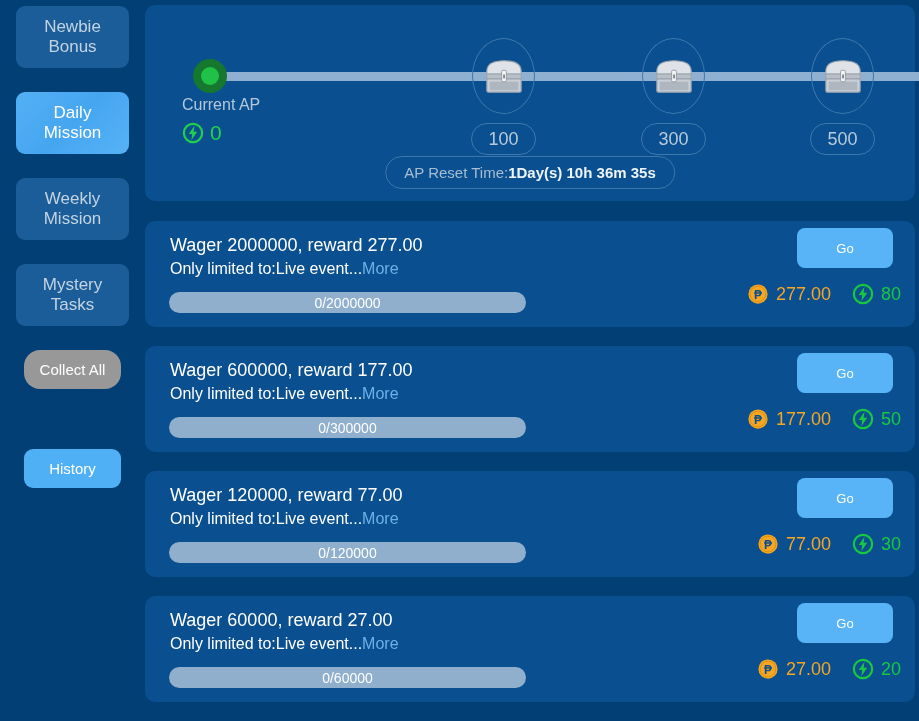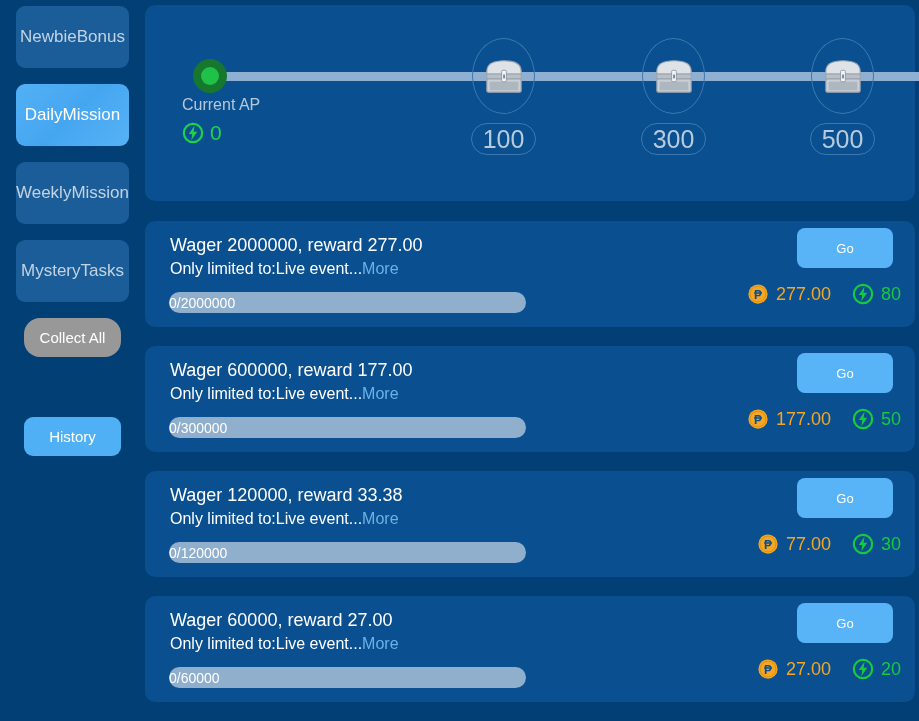--- a/index.html
+++ b/index.html
@@ -23,24 +23,24 @@
     flex: 0 0 145px;
     background: #013f75;
     padding: 6px 0 0 0;
     display: flex;
     flex-direction: column;
     align-items: center;
   }
   .side-btn {
     width: 113px;
     height: 62px;
-    margin-bottom: 16px;
+    margin-bottom: 24px;
     border-radius: 9px;
     display: flex;
-    flex-direction: row;
+    flex-direction: column;
     align-items: center;
     justify-content: center;
     line-height: 1.2;
     font-size: 17px;
     cursor: pointer;
     text-align: center;
     user-select: none;
   }
   .side-btn.inactive {
     background: #1a5d99;
@@ -136,21 +136,21 @@
     color: #20d14a;
     font-size: 21px;
   }
   .ap-pill {
     position: absolute;
     top: 105px;
     width: 65px; height: 32px;
     border: 1px solid #3d79ae;
     border-radius: 16px;
     color: #b8cbdc;
-    font-size: 25px;
+    font-size: 18px;
     display: flex; align-items: center; justify-content: center;
   }
   #ap-reset-pill {
     position: absolute;
     left: 50%;
     transform: translateX(-50%);
     top: 151px;
     height: 33px;
     padding: 0 18px;
     border: 1px solid #3b77ab;
@@ -192,21 +192,21 @@
     color: #ffffff;
     white-space: nowrap;
   }
   .m-more { color: #6cb2e8; cursor: pointer; }
   .m-progress {
     position: absolute;
     left: 24px; top: 71px;
     width: 357px; height: 21px;
     background: #8fafcd;
     border-radius: 11px;
-    display: flex; align-items: center; 
+    display: flex; align-items: center; justify-content: center;
   }
   .m-progress span {
     font-size: 14px;
     color: #ffffff;
   }
   .m-go {
     position: absolute;
     right: 22px; top: 7px;
     width: 96px; height: 40px;
     background: #59b4f7;
@@ -308,20 +308,24 @@
             <rect x="23.2" y="19.5" width="1.7" height="4" fill="#6e7781"></rect>
           </svg>
         </div>
 
         <div class="ap-pill" style="left:313px;">100</div>
         <div class="ap-pill" style="left:483px;">300</div>
         <div class="ap-pill" style="left:652px;">500</div>
 
       </div>
 
+      <div id="ap-reset-pill">
+        <span id="ap-reset-label">AP Reset Time:</span>
+        <span id="ap-reset-value">1Day(s) 10h 36m 35s</span>
+      </div>
     </div>
 
     <div id="mission-list">
 
       <div class="mission-card">
         <div class="m-title">Wager 2000000, reward 277.00</div>
         <div class="m-sub"><span>Only limited to:Live event...</span><span class="m-more">More</span></div>
         <div class="m-progress">
           <span>0/2000000</span>
         </div>
@@ -365,21 +369,21 @@
             <svg class="ico" viewBox="0 0 24 24">
               <circle cx="12" cy="12" r="10" fill="none" stroke="#17c93f" stroke-width="2.4"></circle>
               <path d="M13.6 4.2 L7.4 13.2 L11.2 13.2 L10.2 19.8 L16.6 10.6 L12.7 10.6 Z" fill="#17c93f"></path>
             </svg>
             <span>50</span>
           </div>
         </div>
       </div>
 
       <div class="mission-card">
-        <div class="m-title">Wager 120000, reward 33.38</div>
+        <div class="m-title">Wager 120000, reward 77.00</div>
         <div class="m-sub"><span>Only limited to:Live event...</span><span class="m-more">More</span></div>
         <div class="m-progress">
           <span>0/120000</span>
         </div>
         <div class="m-go">Go</div>
         <div class="m-rewards">
           <div class="reward cash">
             <svg class="ico" viewBox="0 0 24 24">
               <circle cx="12" cy="12" r="10.5" fill="#f5a623"></circle>
               <circle cx="12" cy="12" r="8.6" fill="none" stroke="#d98e0f" stroke-width="1"></circle>

